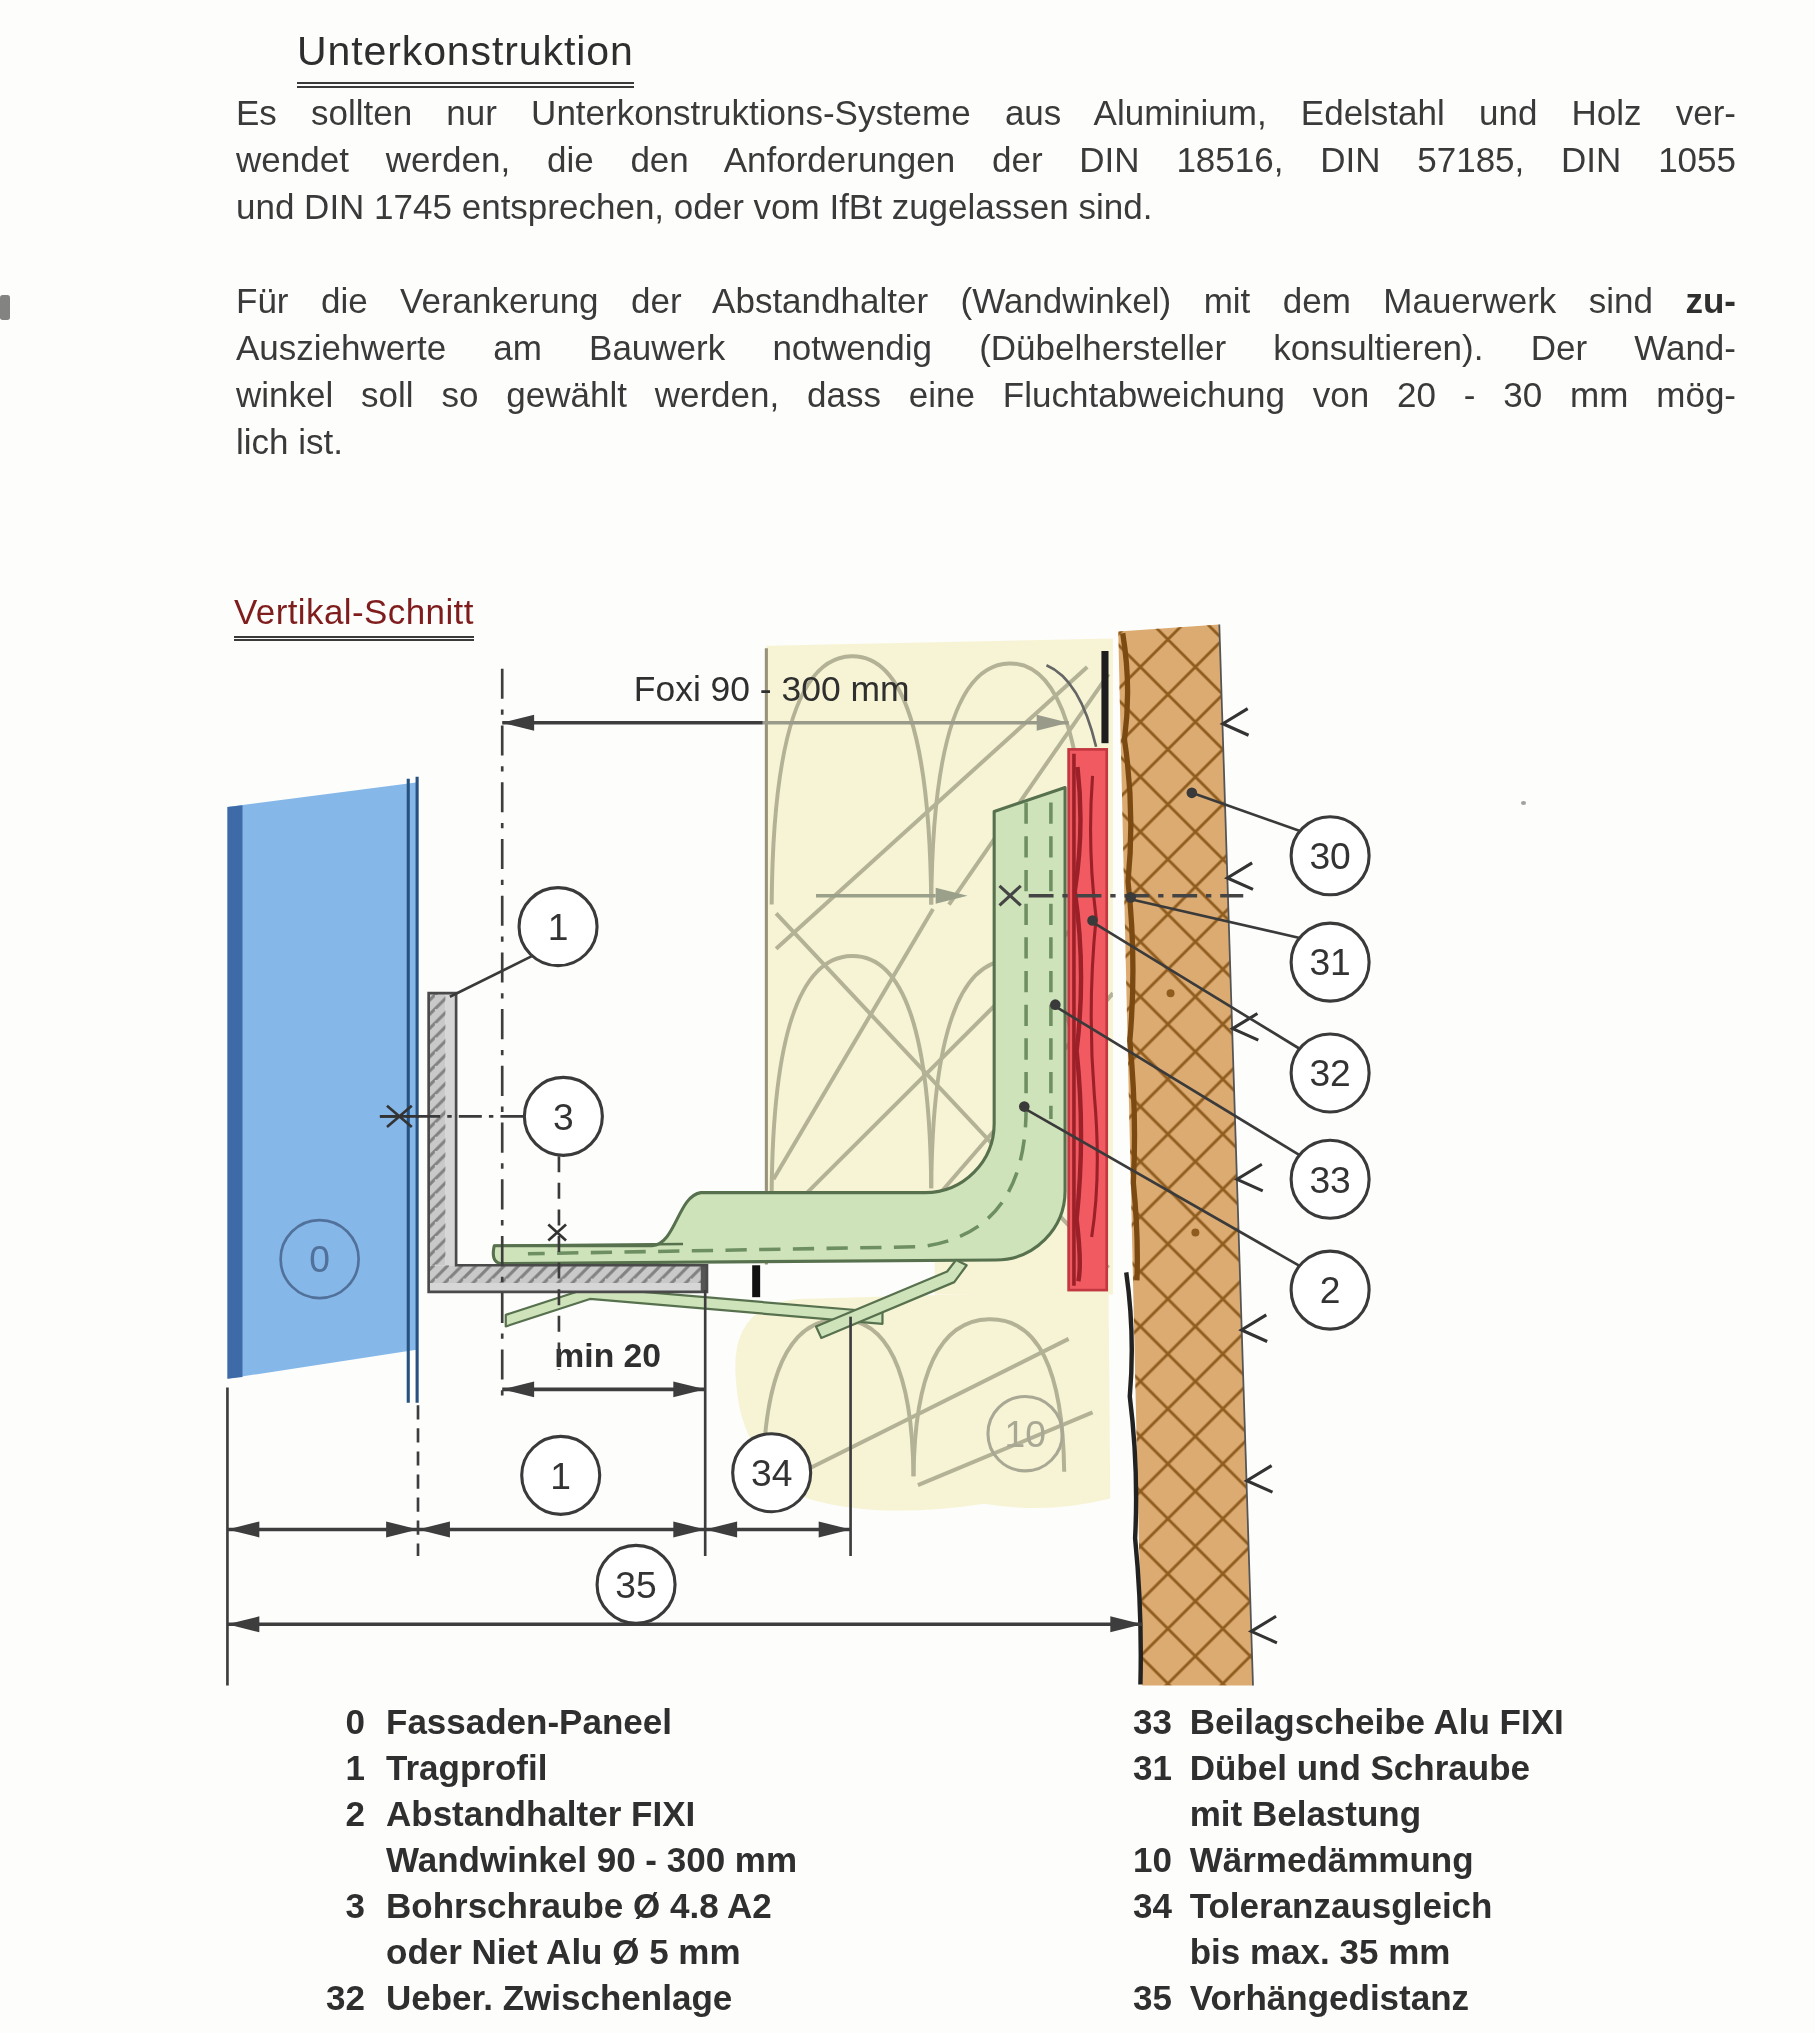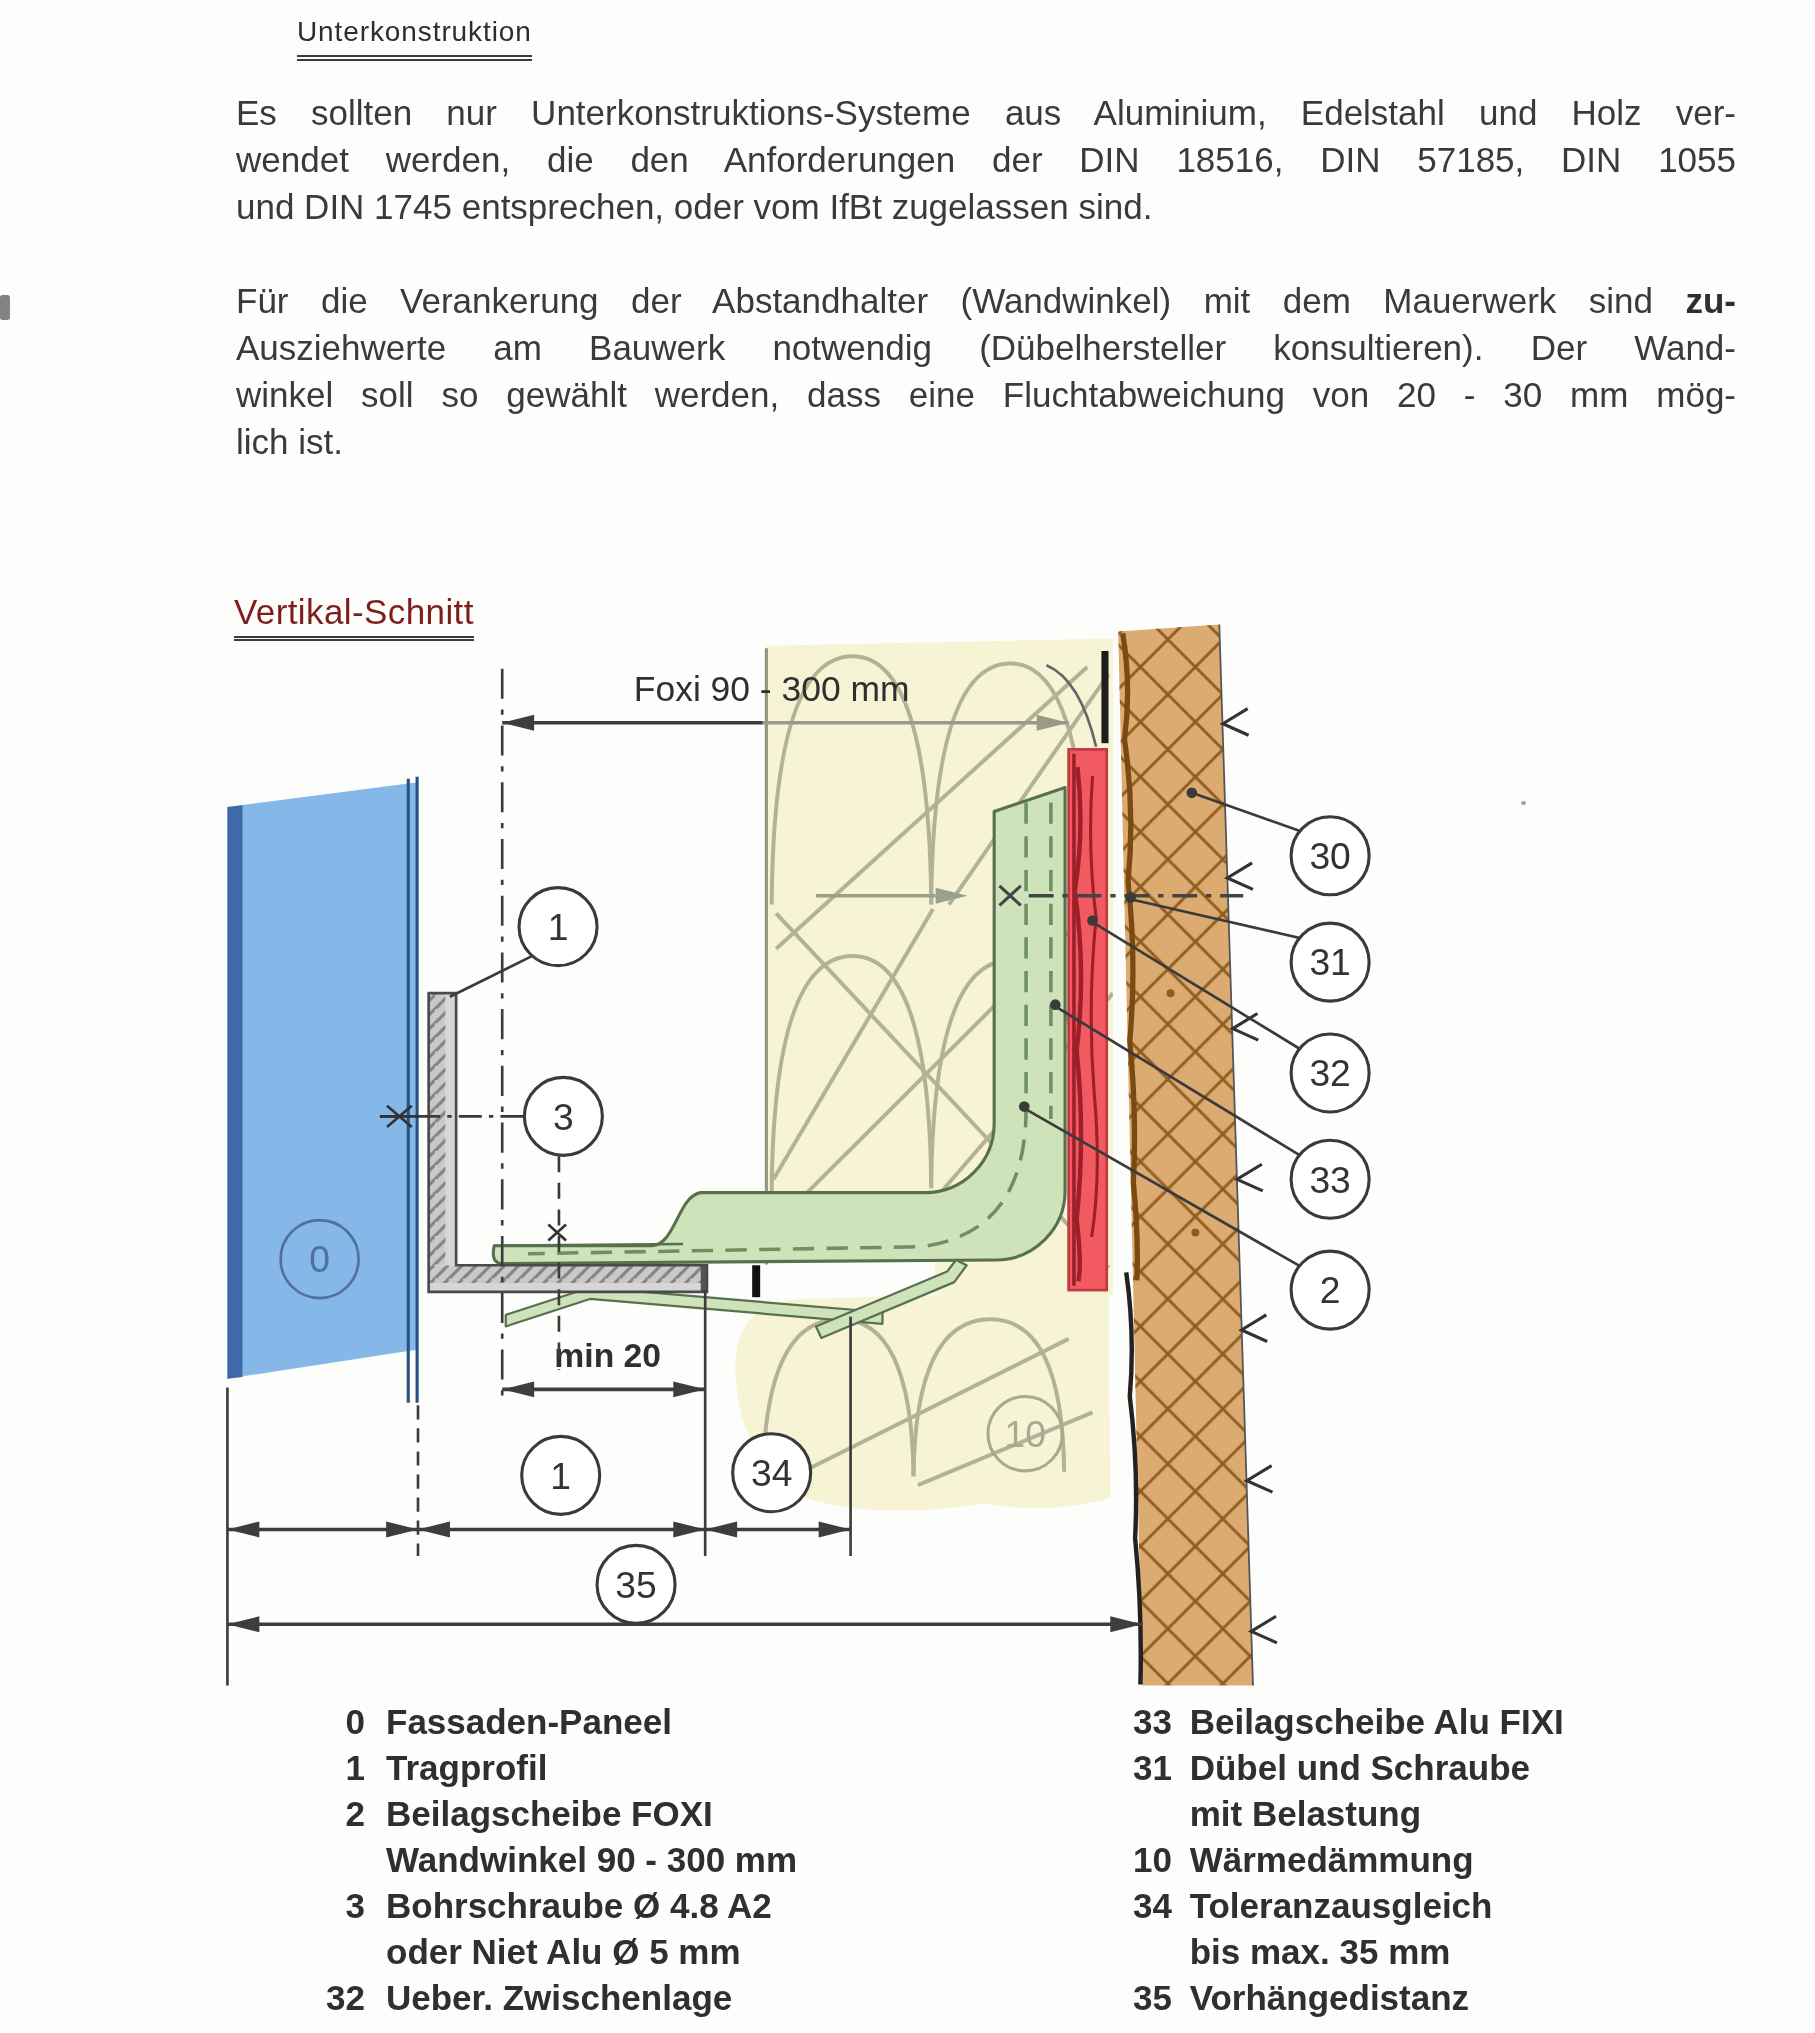--- a/index.html
+++ b/index.html
@@ -4,21 +4,21 @@
 <style>
   html,body{margin:0;padding:0;background:#e8e8e8;}
   .page{
     position:relative; width:1816px; height:2034px;
     background:#fdfdfc; overflow:hidden;
     font-family:"Liberation Sans", sans-serif; color:#333;
   }
   .abs{position:absolute;}
   
   .title{
-    left:297px; top:16px; font-size:28px; font-weight:400; letter-spacing:0.9px;
+    left:297px; top:28px; font-size:41px; font-weight:400; letter-spacing:0.9px;
     color:#2e2e2e; border-bottom:6.2px double #3a3a3a; padding-bottom:7px;
   }
   .subhead{
     left:234px; top:592px; font-size:35px; font-weight:400; letter-spacing:0.4px;
     color:#7f1d1d; border-bottom:5.3px double #3a3a3a; padding-bottom:4.4px;
   }
   
   .para{left:236px; width:1500px; font-size:35px; line-height:47px; color:#3a3a3a;}
   .p1{top:89px;}
   .p2{top:277px;}
@@ -301,21 +301,21 @@
     <div class="lrow">
         <span class="lnum">0</span>
         <span class="ltxt">Fassaden-Paneel</span>
       </div>
     <div class="lrow">
         <span class="lnum">1</span>
         <span class="ltxt">Tragprofil</span>
       </div>
     <div class="lrow">
         <span class="lnum">2</span>
-        <span class="ltxt">Beilagscheibe FOXI</span>
+        <span class="ltxt">Abstandhalter FIXI</span>
       </div>
     <div class="lrow">
         <span class="lnum"></span>
         <span class="ltxt">Wandwinkel 90 - 300 mm</span>
       </div>
     <div class="lrow">
         <span class="lnum">3</span>
         <span class="ltxt">Bohrschraube Ø 4.8 A2</span>
       </div>
     <div class="lrow">

